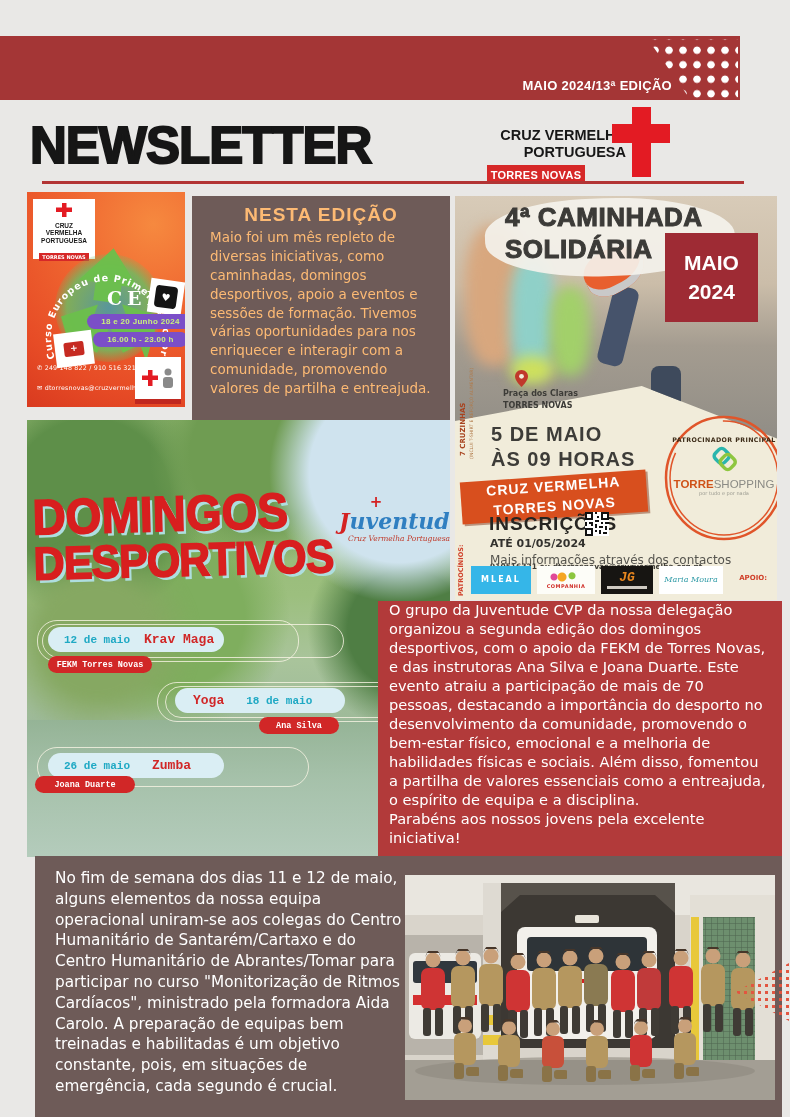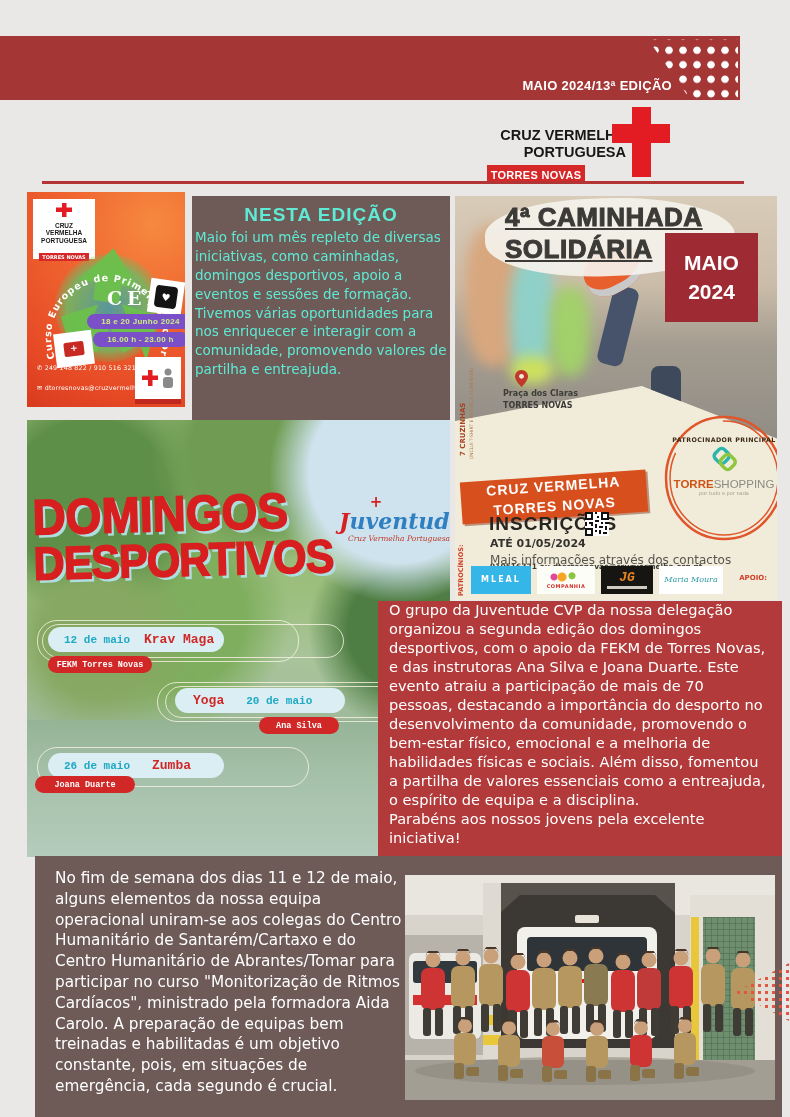--- a/index.html
+++ b/index.html
@@ -54,36 +54,36 @@
     font-size:9px;line-height:13px;text-align:center;font-weight:bold;}
   .flyer-pill{position:absolute;background:#7b4fc8;border-radius:9px;color:#c9f07c;
     font-family:"Liberation Sans",sans-serif;font-weight:bold;font-size:8px;
     display:flex;align-items:center;justify-content:center;letter-spacing:.3px;}
   .flyer-contact{left:10px;color:#fff;font-size:6.3px;letter-spacing:.2px;}
   .escola-box{right:4px;bottom:3px;width:46px;height:42px;background:#fff;
     display:flex;align-items:center;justify-content:center;gap:3px;}
   .escola-bar{right:4px;bottom:3px;width:46px;height:5px;background:#c0271f;}
 
   
-  .nesta{left:192px;top:196px;width:258px;height:260px;background:#6e5b58;color:#5eead4;
-    padding:8px 3px;box-sizing:border-box;}
+  .nesta{left:192px;top:196px;width:258px;height:260px;background:#6e5b58;color:#fdba74;
+    padding:8px 18px;box-sizing:border-box;}
   .nesta h2{margin:0 0 2px 0;text-align:center;font-family:"Liberation Sans",sans-serif;
     font-weight:900;font-size:19px;letter-spacing:1px;}
   .nesta p{margin:0;font-size:13.5px;line-height:1.4;}
 
   
   .poster{left:455px;top:196px;width:322px;height:404px;background:#f1ecda;overflow:hidden;}
   .poster-photo{left:0;top:0;width:322px;height:250px;
     background:linear-gradient(180deg,#d8cbb8 0%,#cbbda9 35%,#a49c90 60%,#8f8c85 100%);
     clip-path:polygon(0 0,100% 0,100% 97%,58% 76%,0 90%);}
   .blur{position:absolute;filter:blur(7px);border-radius:40%;}
   .poster-splash{left:30px;top:2px;width:250px;height:78px;background:#f4f2ec;
     border-radius:45% 55% 50% 50%;transform:rotate(-2deg);opacity:.92;}
   .poster-title{left:50px;top:6px;font-family:"Liberation Sans",sans-serif;font-weight:900;
-    font-size:26px;line-height:1.22;color:#3c3b38;letter-spacing:.5px;text-decoration:underline;-webkit-text-stroke:1px #3c3b38;}
+    font-size:26px;line-height:1.22;color:#3c3b38;letter-spacing:.5px;-webkit-text-stroke:1px #3c3b38;}
   .maio-box{left:210px;top:37px;width:93px;height:89px;background:#9e2b34;color:#fff;
     font-family:"Liberation Sans",sans-serif;font-weight:bold;font-size:21px;line-height:1.35;
     display:flex;align-items:center;justify-content:center;text-align:center;}
   .vert{writing-mode:vertical-rl;transform:rotate(180deg);}
   .poster-side{left:4px;top:170px;height:90px;color:#a8431f;font-weight:bold;font-size:7px;}
   .poster-side-sub{left:14px;top:168px;height:95px;color:#b07a4a;font-size:4.5px;}
   .poster-loc{left:48px;top:192px;font-size:8px;font-weight:bold;color:#3d3c38;line-height:1.5;}
   .pin{left:60px;top:174px;}
   .poster-date{left:36px;top:226px;font-family:"Liberation Sans",sans-serif;font-weight:900;
     font-size:20px;line-height:1.25;color:#3d3c38;letter-spacing:1px;}
@@ -171,20 +171,21 @@
 </head>
 <body>
 
 <div class="page">
 
   <div class="abs banner">
     <div class="abs banner-edition">MAIO 2024/13ª EDIÇÃO</div>
     <div class="abs banner-dots"></div>
   </div>
 
+  <div class="abs nl-title">NEWSLETTER</div>
   <div class="abs cvp-text preline">CRUZ VERMELHA
 PORTUGUESA</div>
   <div class="abs cvp-cross">
     <svg width="58" height="70" viewBox="0 0 58 70">
         <rect x="20" y="0" width="19" height="70" fill="#e31b23"></rect>
         <rect x="0" y="17" width="58" height="19" fill="#e31b23"></rect>
       </svg>
   </div>
   <div class="abs cvp-badge">TORRES NOVAS</div>
   <div class="abs red-line"></div>
@@ -268,20 +269,22 @@
     <div class="abs maio-box preline">MAIO
 2024</div>
     <div class="abs vert poster-side">7 CRUZINHAS</div>
     <div class="abs vert poster-side-sub">(INCLUI T-SHIRT E REFORÇO ALIMENTAR)</div>
     <svg class="abs pin" width="13" height="17" viewBox="0 0 13 17">
       <path d="M6.5 0 C2.9 0 0 2.9 0 6.5 C0 11 6.5 17 6.5 17 C6.5 17 13 11 13 6.5 C13 2.9 10.1 0 6.5 0 Z" fill="#c0392b"></path>
         <circle cx="6.5" cy="6.3" r="2.4" fill="#f1ecda"></circle>
     </svg>
     <div class="abs poster-loc preline">Praça dos Claras
 TORRES NOVAS</div>
+    <div class="abs poster-date preline">5 DE MAIO
+ÀS 09 HORAS</div>
     <div class="abs org-banner preline">CRUZ VERMELHA
 TORRES NOVAS</div>
     <div class="abs poster-insc">INSCRIÇÕES</div>
     <svg class="abs qr" width="24" height="24" viewBox="0 0 24 24">
       <rect width="24" height="24" fill="#fff"></rect>
       <path fill="#111" d="M0 0h8v8H0zm2 2v4h4V2zM16 0h8v8h-8zm2 2v4h4V2zM0 16h8v8H0zm2 2v4h4v-4zM10 0h2v2h-2zM12 4h2v2h-2zM10 8h4v2h-4zM16 10h2v2h-2zM20 10h4v2h-4zM10 12h2v4h-2zM14 14h4v2h-4zM20 14h2v4h-2zM10 18h2v2h-2zM14 18h2v4h-2zM18 20h4v2h-4zM0 10h2v4H0zM4 10h4v2H4zM6 12h2v2H6z"></path>
     </svg>
     <div class="abs poster-deadline">ATÉ 01/05/2024</div>
     <div class="abs poster-info1">Mais informações através dos contactos</div>
     <div class="abs poster-info2">910516321 ou dtorresnovas@cruzvermelha.org.pt</div>
@@ -332,21 +335,21 @@
     <div class="sched-pill" style="left:21px;top:207px;width:160px;gap:14px;padding-left:16px;">
       <span class="sched-date">12 de maio</span>
       <span class="sched-act">Krav Maga</span>
     </div>
     <div class="inst-pill" style="left:21px;top:236px;width:104px;">FEKM Torres Novas</div>
 
     <div class="ring" style="left:130px;top:262px;width:280px;height:38px;"></div>
     <div class="ring" style="left:138px;top:266px;width:300px;height:30px;"></div>
     <div class="sched-pill" style="left:148px;top:268px;width:152px;gap:22px;padding-left:18px;">
       <span class="sched-act">Yoga</span>
-      <span class="sched-date">20 de maio</span>
+      <span class="sched-date">18 de maio</span>
     </div>
     <div class="inst-pill" style="left:232px;top:297px;width:80px;">Ana Silva</div>
 
     <div class="ring" style="left:10px;top:327px;width:270px;height:38px;"></div>
     <div class="sched-pill" style="left:21px;top:333px;width:160px;gap:22px;padding-left:16px;">
       <span class="sched-date">26 de maio</span>
       <span class="sched-act">Zumba</span>
     </div>
     <div class="inst-pill" style="left:8px;top:356px;width:100px;">Joana Duarte</div>
   </div>

